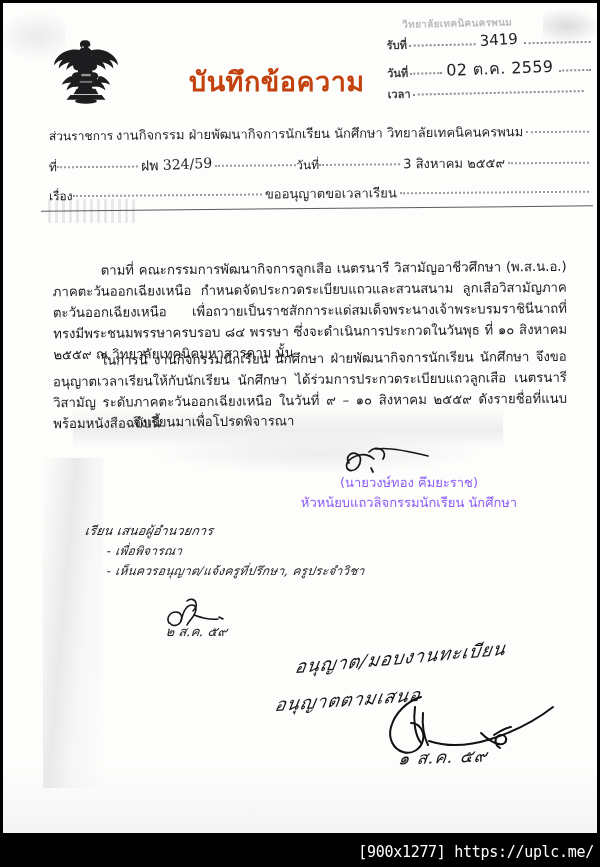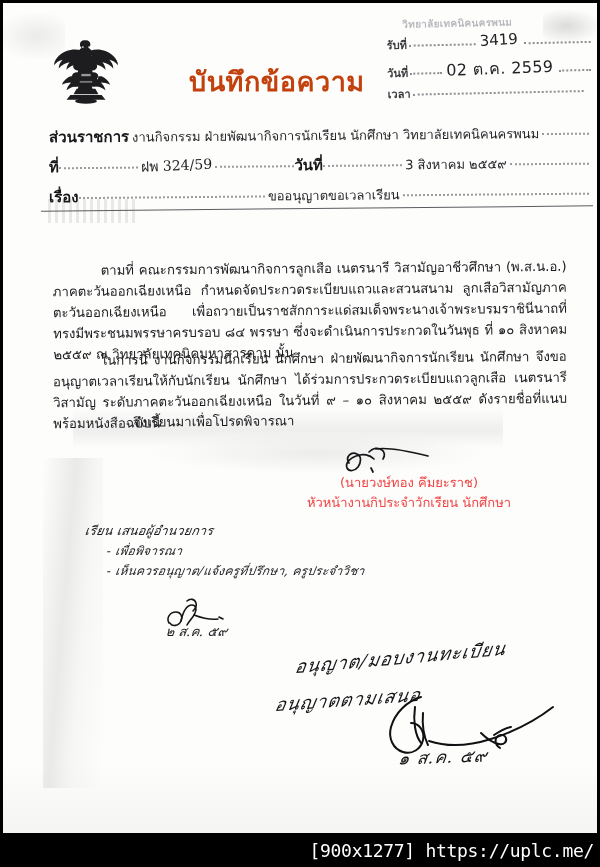--- a/index.html
+++ b/index.html
@@ -131,22 +131,22 @@
   #stamp-row-date .stamp-value { transform: translateY(-1px) rotate(-1deg); font-size: 16px; letter-spacing: .4px; }
 
   
   .field-row {
     position: absolute;
     display: flex;
     align-items: baseline;
     white-space: nowrap;
   }
   .field-label {
-    font-size: 15px;
-    font-weight: bold;
+    font-size: 12px;
+    font-weight: normal;
     color: #17171a;
     flex: none;
   }
   .field-value {
     font-size: 13px;
     color: #26262a;
     flex: none;
     padding: 0 3px;
   }
   .field-dots {
@@ -214,21 +214,21 @@
   #sig-block {
     position: absolute;
     left: 276px;
     top: 470px;
     width: 260px;
     text-align: center;
   }
   #sig-block .sig-name,
   #sig-block .sig-role {
     font-size: 13px;
-    color: #ef4444;
+    color: #8b5cf6;
     line-height: 20px;
     white-space: nowrap;
   }
   #sig-scribble-1 {
     position: absolute;
     left: 332px;
     top: 440px;
     width: 112px;
     height: 40px;
   }
@@ -305,21 +305,21 @@
     bottom: 0;
     width: 600px;
     height: 34px;
     background: #000000;
   }
   #footer-text {
     position: absolute;
     right: 6px;
     bottom: 6px;
     font-family: "DejaVu Sans Mono", "Liberation Mono", monospace;
-    font-size: 18px;
+    font-size: 15px;
     color: #ffffff;
     white-space: nowrap;
     letter-spacing: -.3px;
   }
 </style>
 </head>
 <body>
 
 <div id="viewport">
 
@@ -419,21 +419,21 @@
           <path d="M14 20c-4-6 2-12 8-9 5 2 4 9 1 13-3 4-9 5-11 1-2-5 3-10 9-12 7-3 14-1 18 3"></path>
           <path d="M34 9c4-4 9-5 13-2 3 2 3 6 1 9"></path>
           <path d="M41 6c12-2 28 1 52 7"></path>
           <path d="M36 25l2 4"></path>
         </g>
       </svg>
     </div>
 
     <div id="sig-block">
       <div class="sig-name">(นายวงษ์ทอง คึมยะราช)</div>
-      <div class="sig-role">หัวหน้างานกิประจำวักเรียน นักศึกษา</div>
+      <div class="sig-role">หัวหน้ยบแถวลิจกรรมนักเรียน นักศึกษา</div>
     </div>
 
     <div class="hw" id="hw-note-block">
       <div class="hw-line">เรียน เสนอผู้อำนวยการ</div>
       <div class="hw-line sub">- เพื่อพิจารณา</div>
       <div class="hw-line sub">- เห็นควรอนุญาต/แจ้งครูที่ปรึกษา, ครูประจำวิชา</div>
     </div>
 
     <div class="hw" id="hw-sig-2">
       <svg viewBox="0 0 90 34" xmlns="http://www.w3.org/2000/svg">

